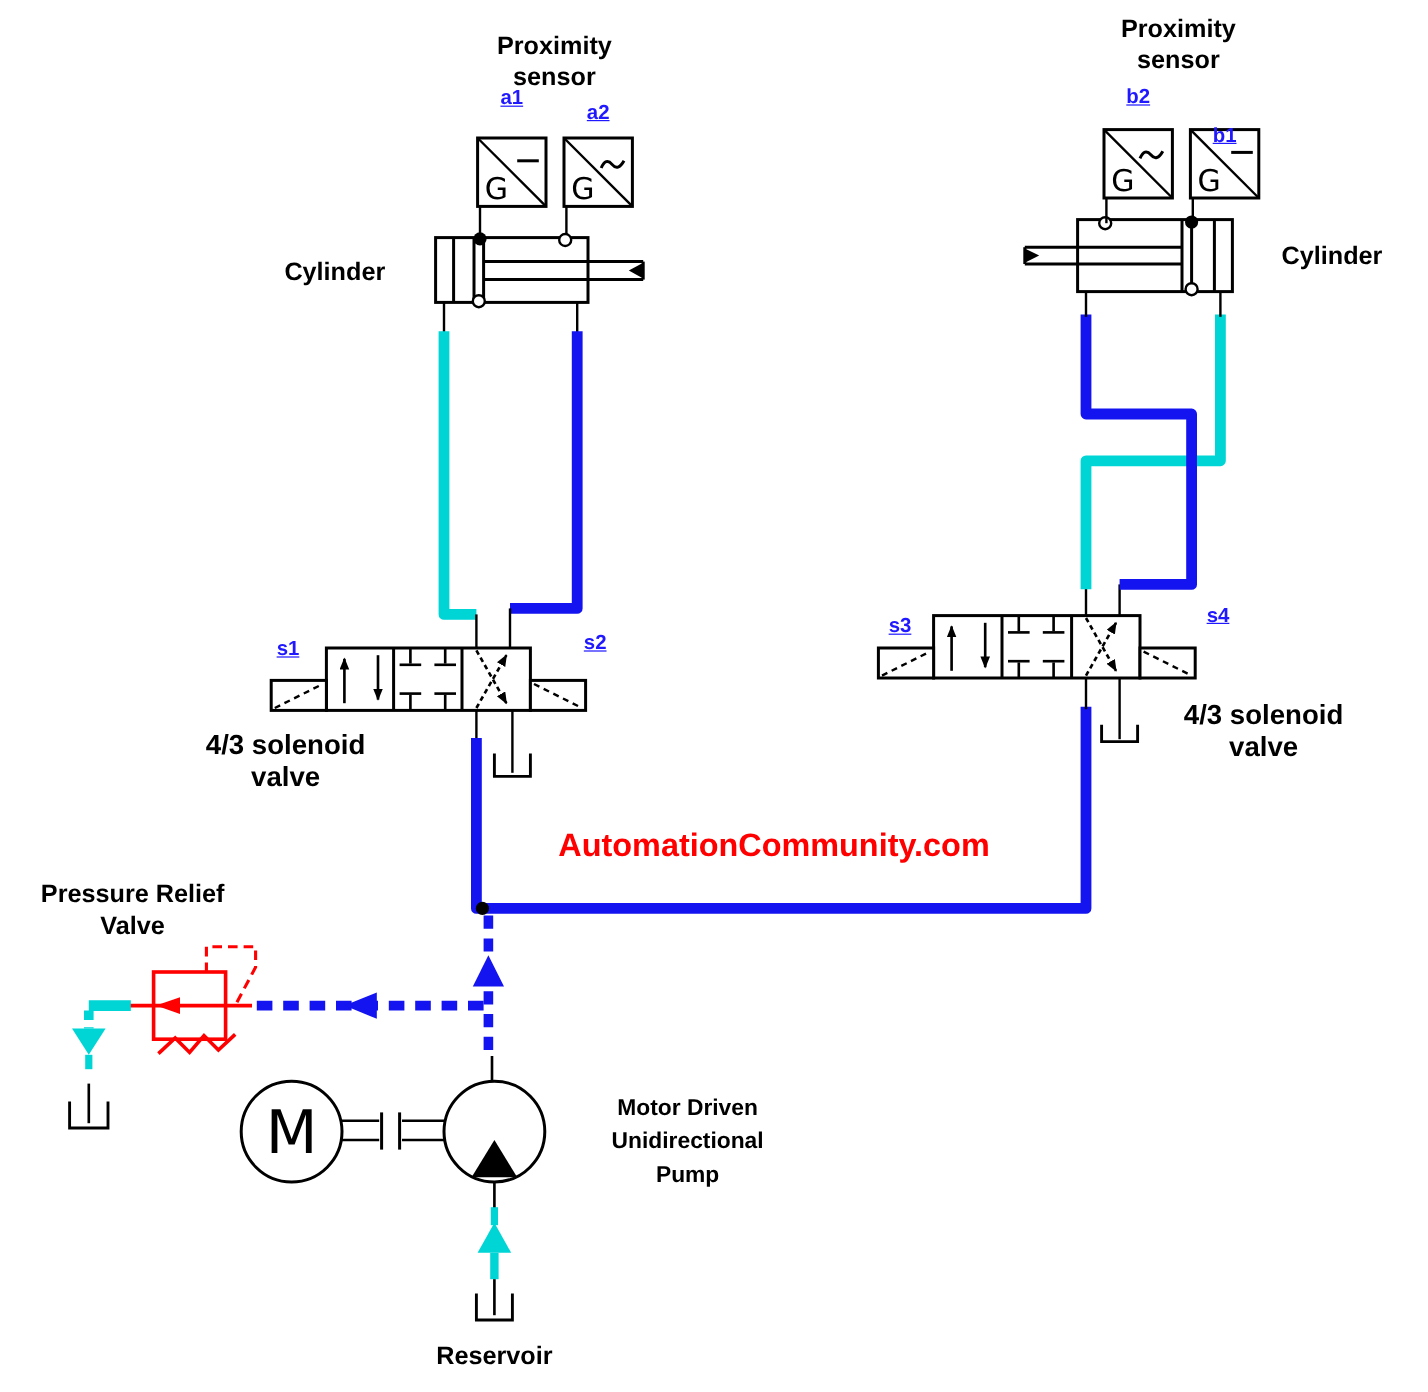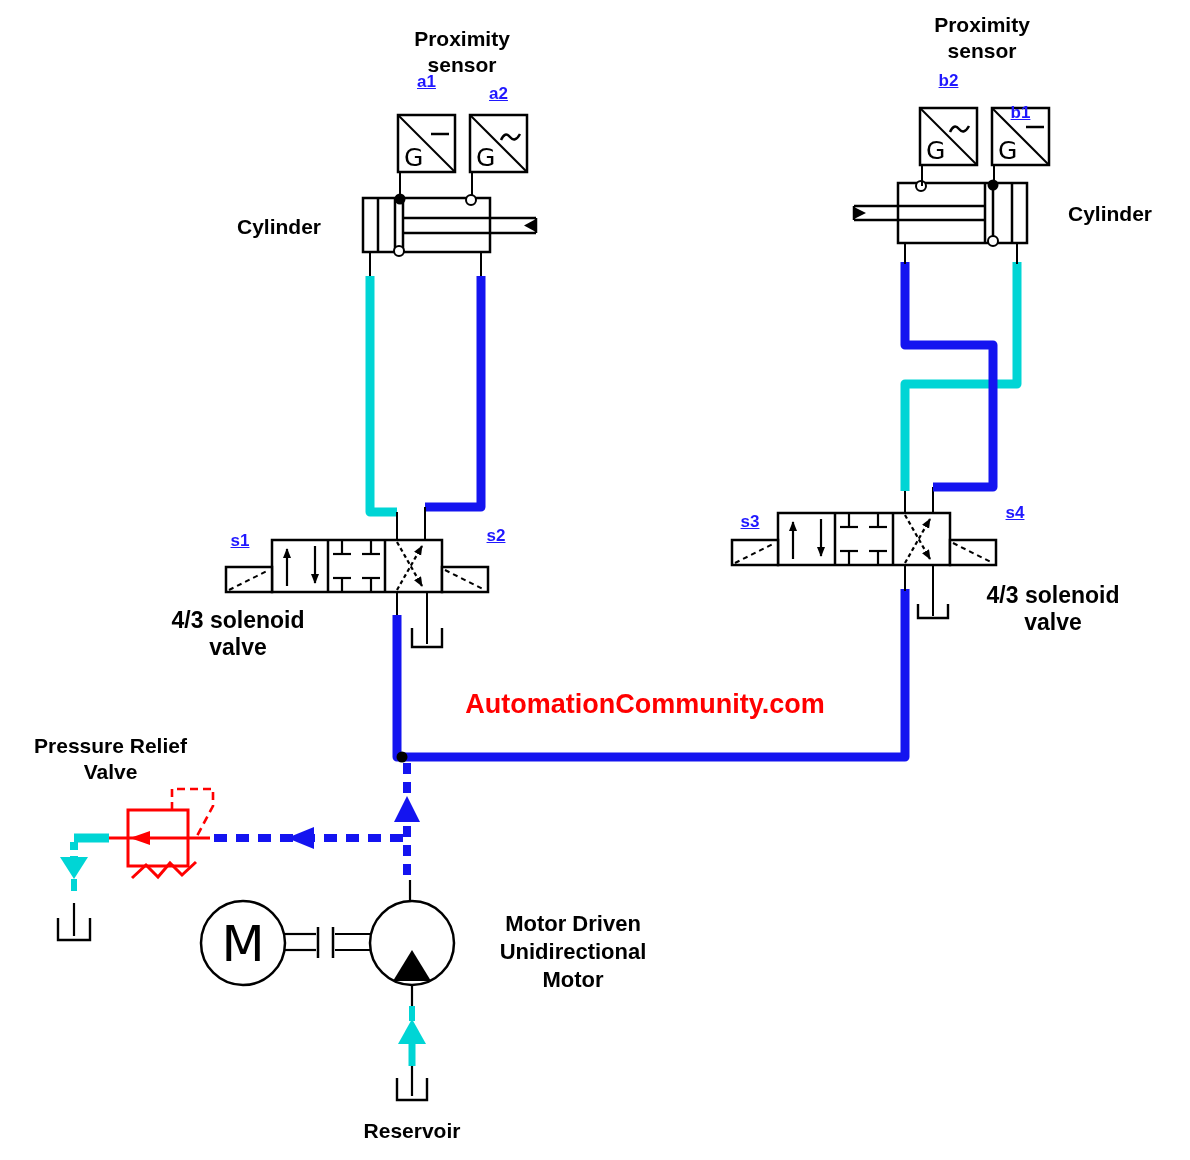--- a/index.html
+++ b/index.html
@@ -4,21 +4,21 @@
 <style>
   html,body{margin:0;padding:0;background:#ffffff;}
   #stage{position:relative;width:1190px;height:1160px;background:#ffffff;overflow:hidden;
          font-family:"Liberation Sans",sans-serif;}
   #diagram-svg{position:absolute;left:0;top:0;}
   .lbl{position:absolute;font-weight:bold;color:#000;text-align:center;white-space:nowrap;}
   .blue-id{color:#2018ff;text-decoration:underline;font-size:17px;font-weight:bold;}
   .head{font-size:21px;line-height:26px;}
   .valvehead{font-size:23px;line-height:27px;}
   .watermark{font-size:27px;color:#ff0000;}
-  .pumphead{font-size:22px;line-height:28px;text-align:center;}
+  .pumphead{font-size:19px;line-height:28px;text-align:center;}
 </style>
 </head>
 <body>
 
 <div id="stage">
 
 <svg id="diagram-svg" width="1190" height="1160" viewBox="0 0 1190 1160">
   <defs>
     <marker id="arr" markerUnits="userSpaceOnUse" markerWidth="14" markerHeight="14" refX="9" refY="4" orient="auto">
       <path d="M0,0 L10,4 L0,8 z" fill="#000"></path>
@@ -245,18 +245,18 @@
 <div class="lbl head" style="left:18px;top:733px;width:185px;">
   <div>Pressure Relief</div>
   <div>Valve</div>
 </div>
 
 <div class="lbl watermark" style="left:445px;top:689px;width:400px;">AutomationCommunity.com</div>
 
 <div class="lbl pumphead" style="left:483px;top:910px;width:180px;">
   <div>Motor Driven</div>
   <div>Unidirectional</div>
-  <div>Motor</div>
+  <div>Pump</div>
 </div>
 
 <div class="lbl head" style="left:342px;top:1118px;width:140px;">Reservoir</div>
 
 </div>
 
 </body></html>

